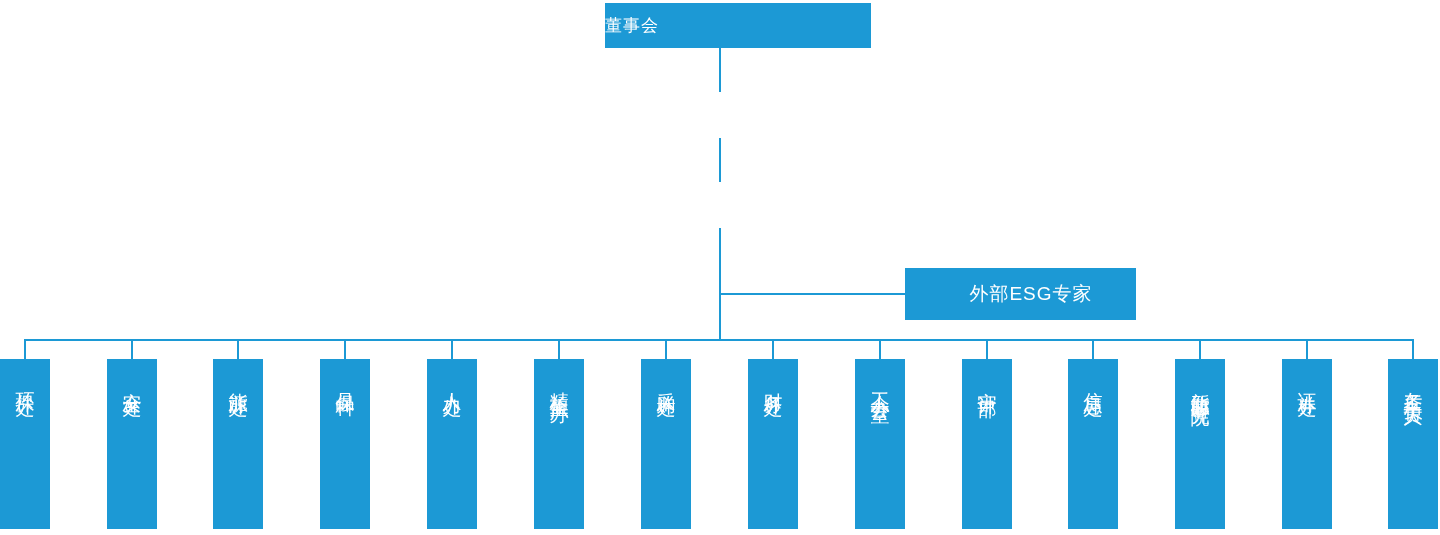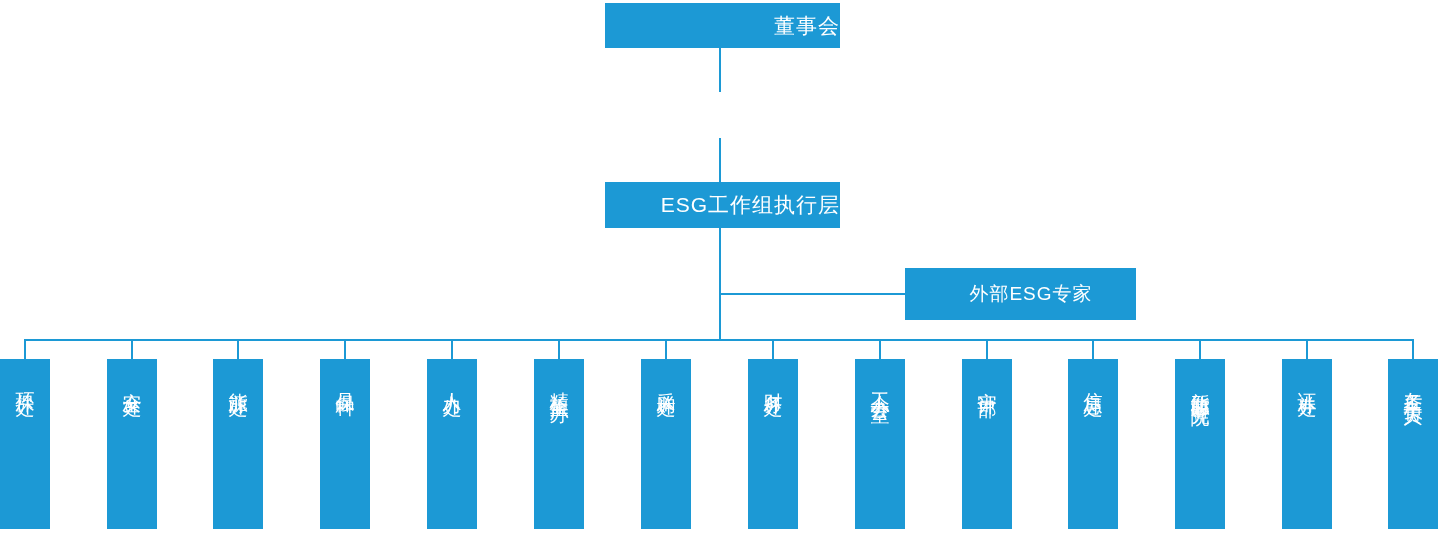--- a/index.html
+++ b/index.html
@@ -12,28 +12,28 @@
     width: 1440px;
     height: 535px;
     background: #ffffff;
     overflow: hidden;
   }
 
   
   .node {
     position: absolute;
     left: 605px;
-    width: 235px;
+    width: 266px;
     height: 45px;
     background: var(--accent);
     color: var(--node-text);
     display: flex;
     align-items: center;
-    justify-content: flex-end;
-    font-size: 21px;
+    justify-content: flex-start;
+    font-size: 17px;
     letter-spacing: 1px;
   }
   #node-board      { top: 3px; }
   #node-management { top: 92px; height: 46px; }
   #node-execution  { top: 182px; height: 46px; }
 
   
   #node-advisor {
     position: absolute;
     left: 905px;
@@ -115,23 +115,20 @@
 
   <div class="node" id="node-board">
     <span>董事会</span>
   </div>
 
   <div class="vline" id="conn-board-management"></div>
 
 
   <div class="vline" id="conn-management-exec"></div>
 
-  <div class="node" id="node-execution">
-    <span>ESG工作组执行层</span>
-  </div>
 
   <div class="vline" id="conn-trunk"></div>
   <div class="hline" id="conn-advisor-branch"></div>
 
   <div id="node-advisor">
     <span>外部ESG专家</span>
   </div>
 
   <div class="hline" id="conn-bottom-bus"></div>
 

